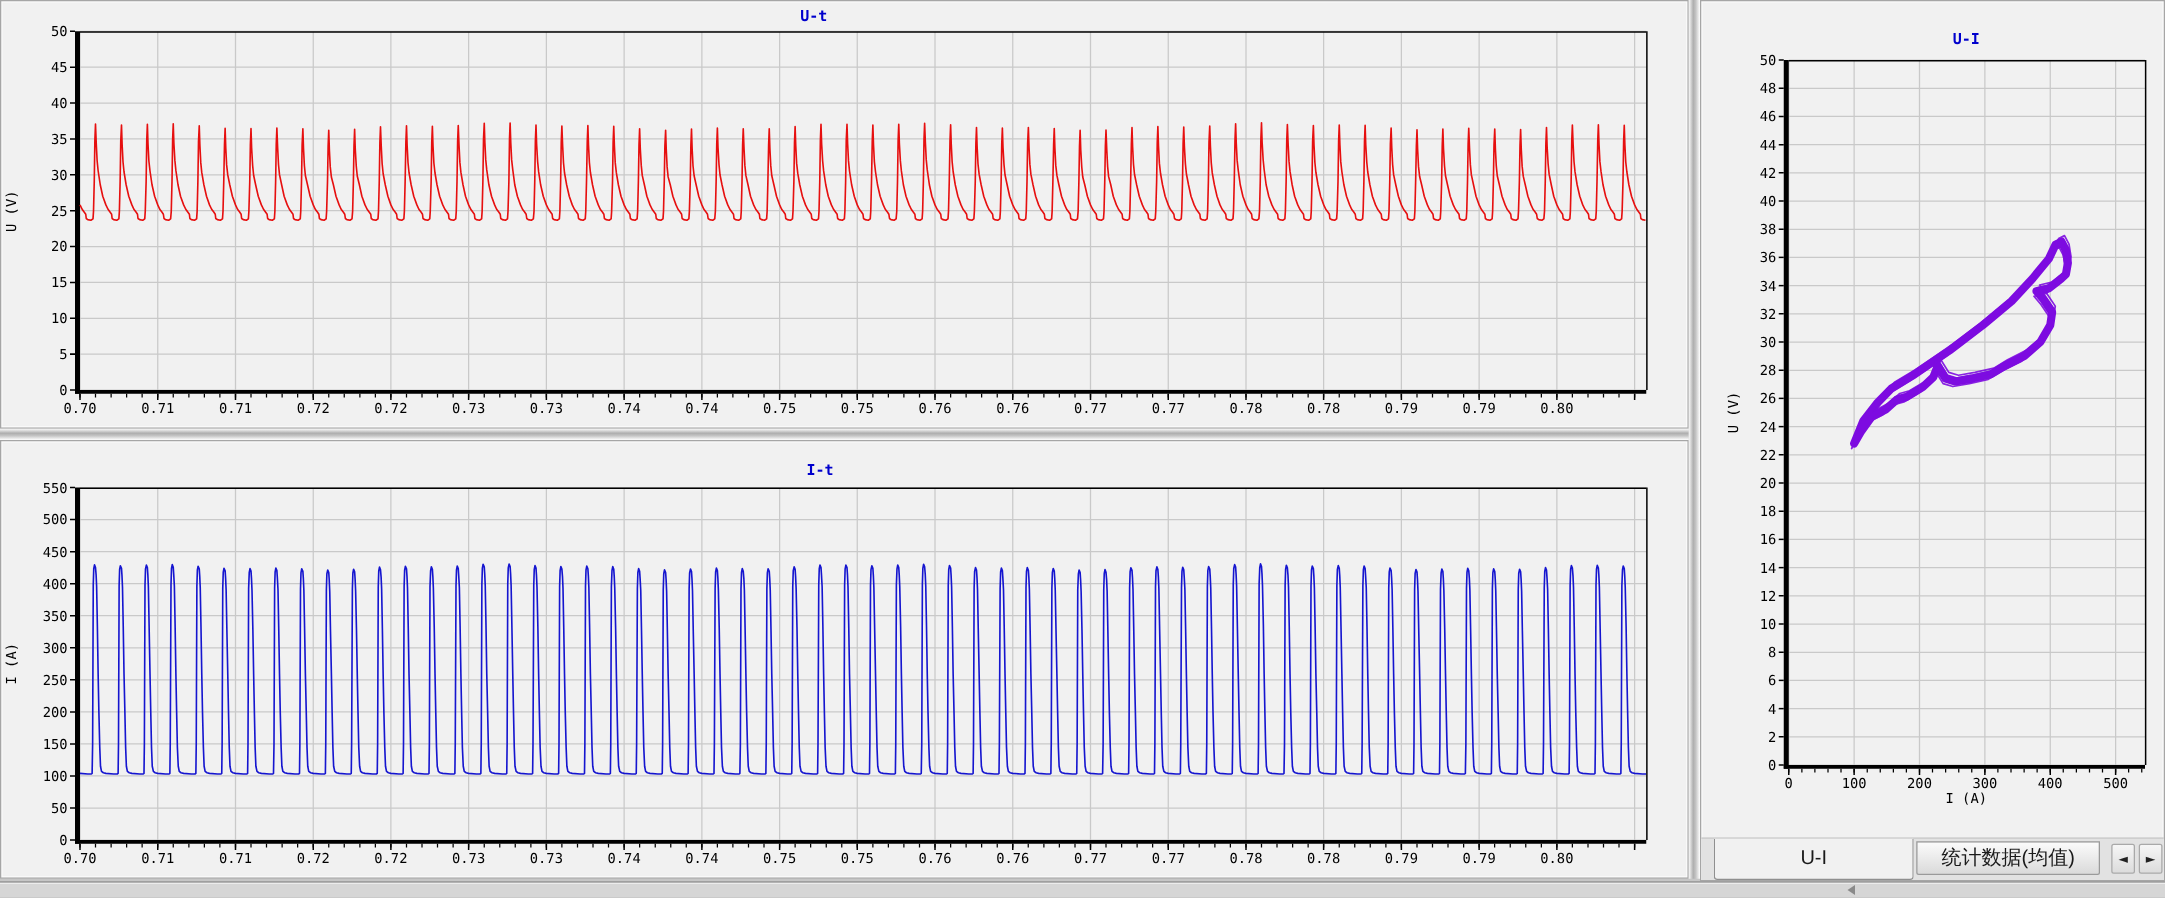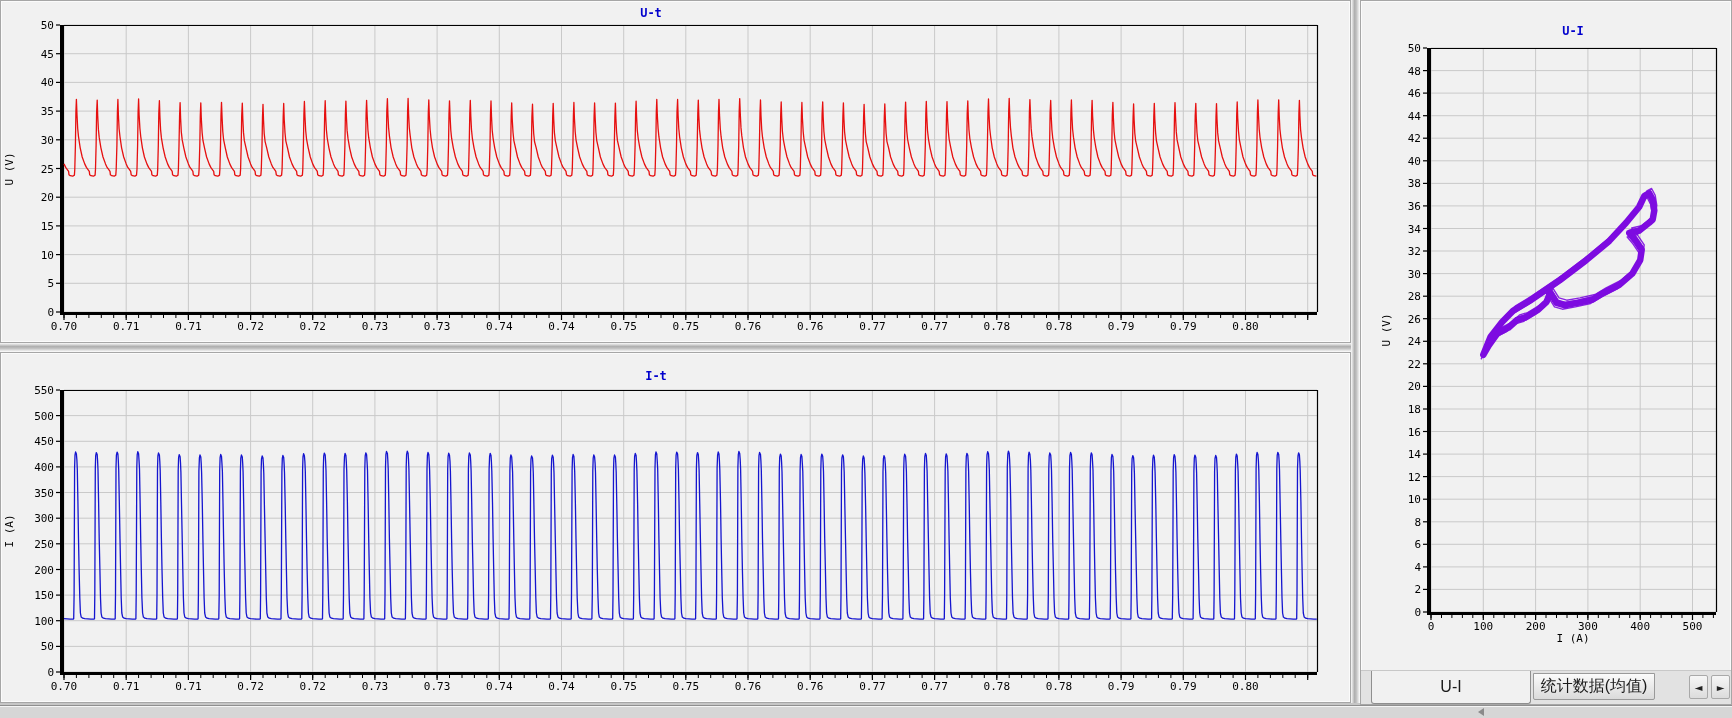--- a/index.html
+++ b/index.html
@@ -52,21 +52,21 @@
     font-size: 16px; color: #1a1a1a; cursor: pointer;
     font-family: "Liberation Sans", sans-serif;
   }
   #tab-ui {
     left: 10px; width: 160px; height: 33px;
     background: #f1f1f1;
     border: 1px solid #8f8f8f; border-top: none;
     border-radius: 0 0 3px 3px;
   }
   #tab-stats {
-    left: 172px; width: 122px; top: 2px; height: 27px;
+    left: 172px; width: 147px; top: 2px; height: 27px;
     background: linear-gradient(180deg, #fbfbfb, #dadada);
     border: 1px solid #9a9a9a;
     border-radius: 0 0 2px 2px;
   }
   .arrow-btn {
     position: absolute; top: 4px; width: 19px; height: 24px;
     background: linear-gradient(180deg, #f6f6f6, #dcdcdc);
     border: 1px solid #a9a9a9; border-radius: 2px;
     display: flex; align-items: center; justify-content: center;
     font-size: 10px; color: #222; cursor: pointer;

